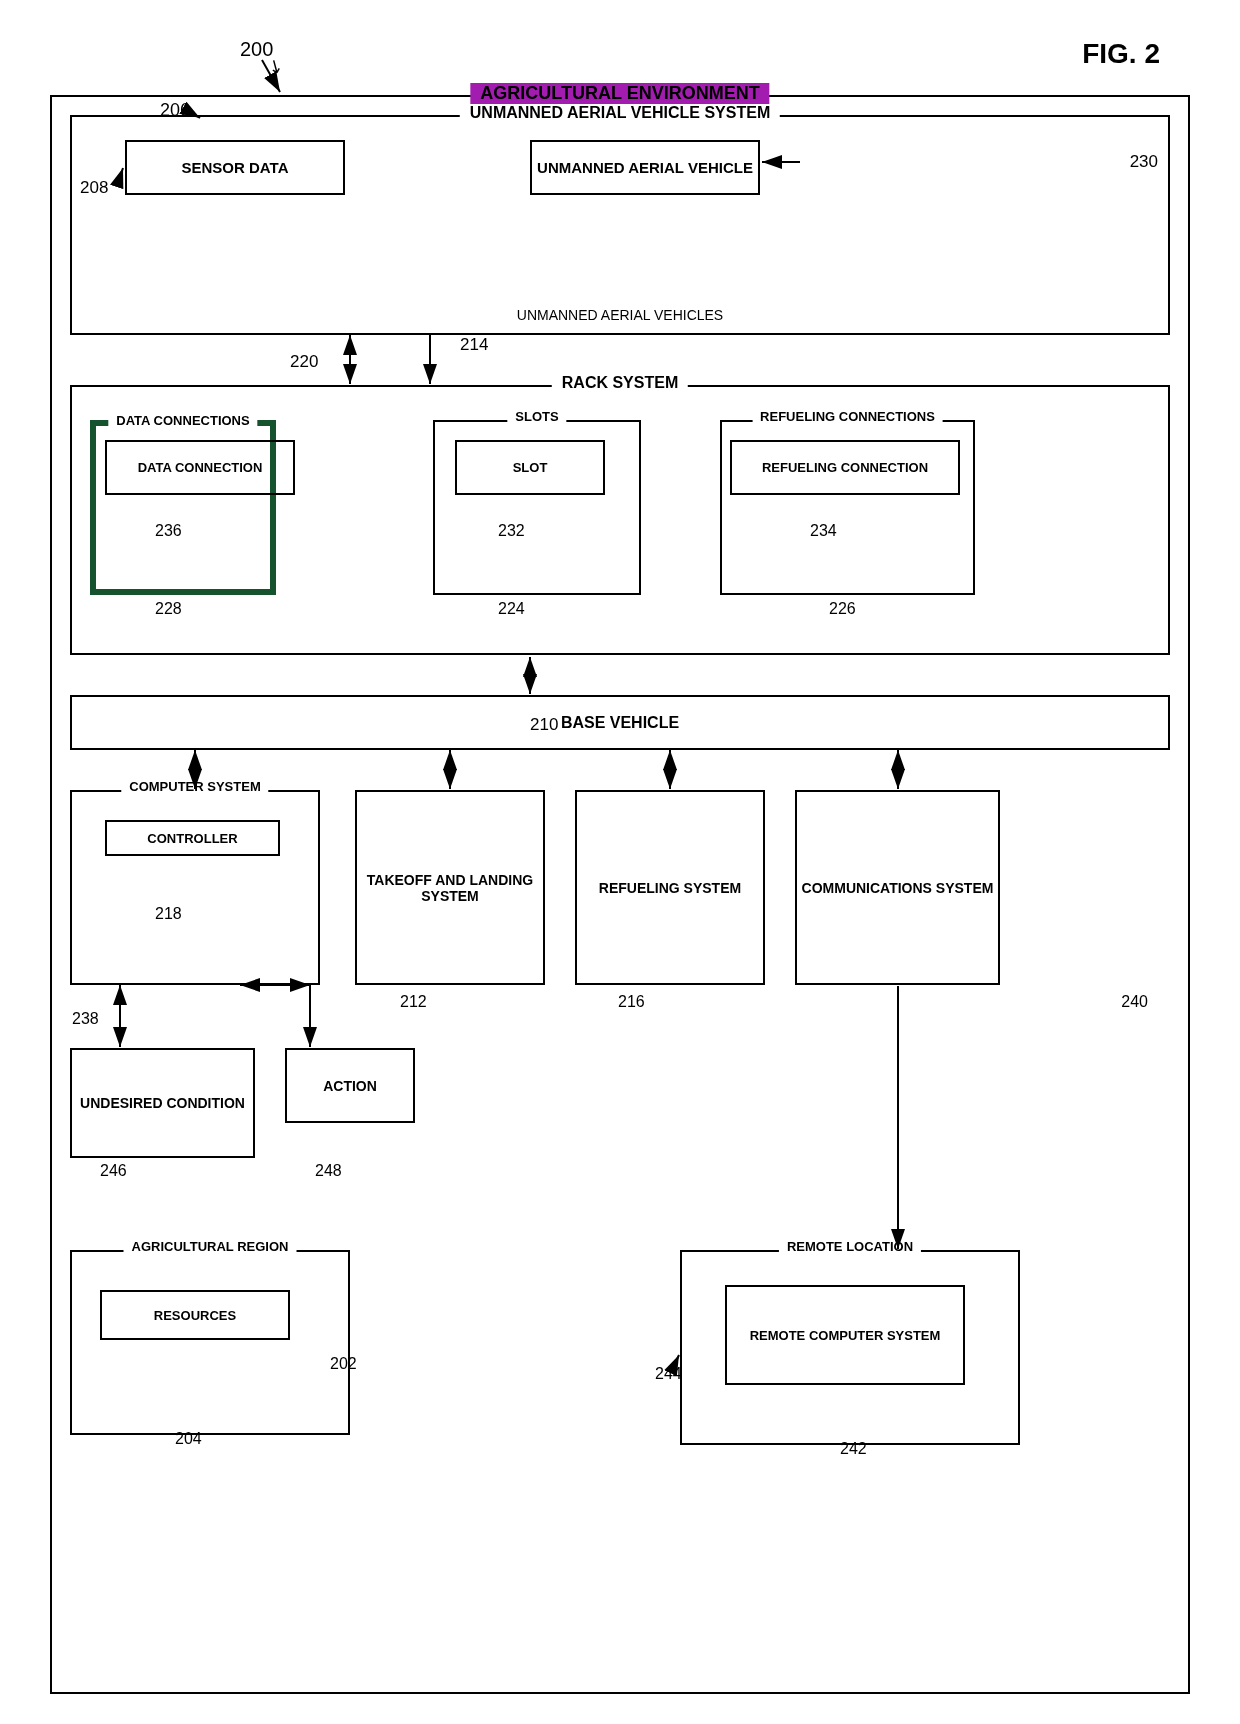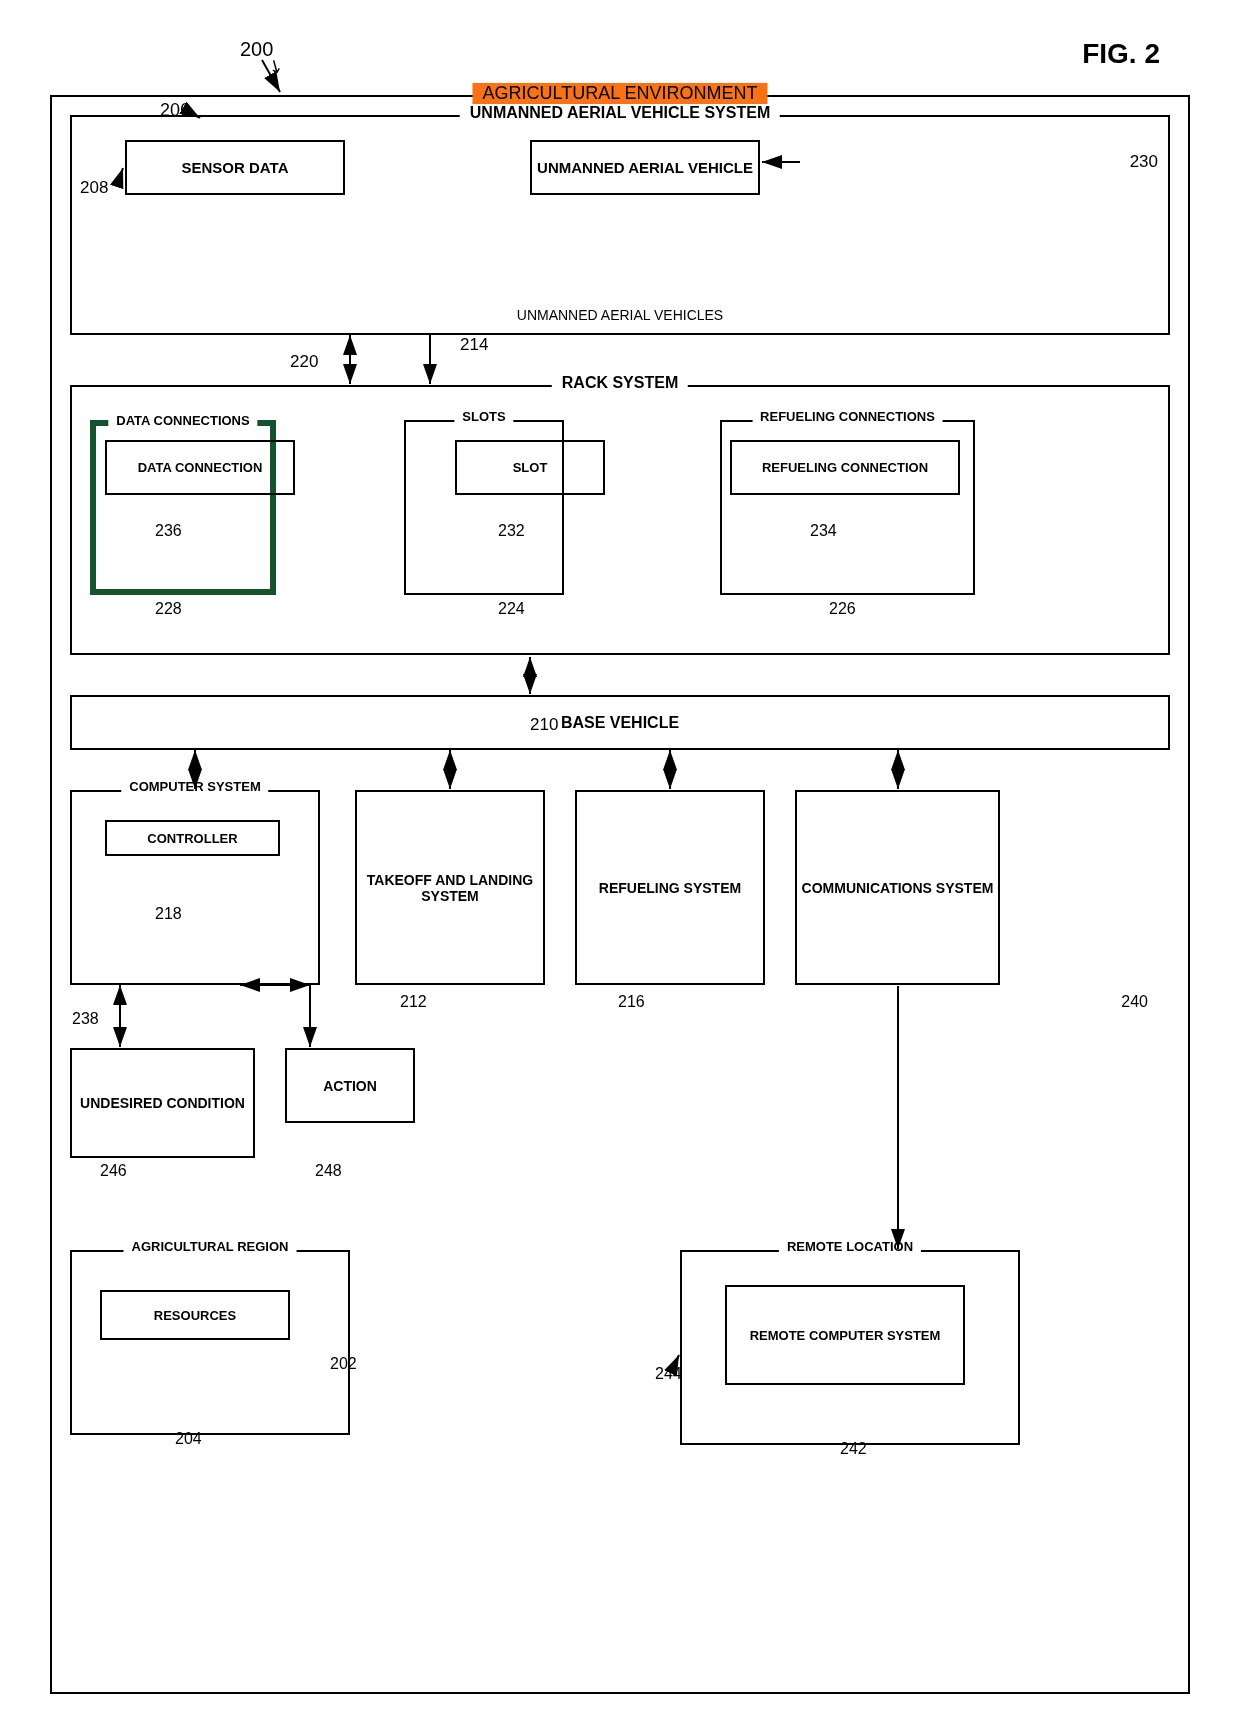--- a/index.html
+++ b/index.html
@@ -36,24 +36,24 @@
       right: 50px;
       bottom: 30px;
       border: 2px solid #000;
     }
 
     .env-label {
       position: absolute;
       top: -14px;
       left: 50%;
       transform: translateX(-50%);
-      background: #f97316;
+      background: #a21caf;
       padding: 0 10px;
       font-size: 18px;
-      font-weight: normal;
+      font-weight: bold;
       white-space: nowrap;
     }
 
     
     .ref-206 {
       position: absolute;
       top: 100px;
       left: 160px;
       font-size: 18px;
     }
@@ -214,22 +214,22 @@
       position: absolute;
       top: 600px;
       left: 155px;
       font-size: 16px;
     }
 
     
     .slots-outer {
       position: absolute;
       top: 420px;
-      left: 404px;
-      width: 160px;
+      left: 433px;
+      width: 208px;
       height: 175px;
       border: 2px solid #000;
     }
 
     .slots-outer-label {
       position: absolute;
       top: -13px;
       left: 50%;
       transform: translateX(-50%);
       background: #fff;

